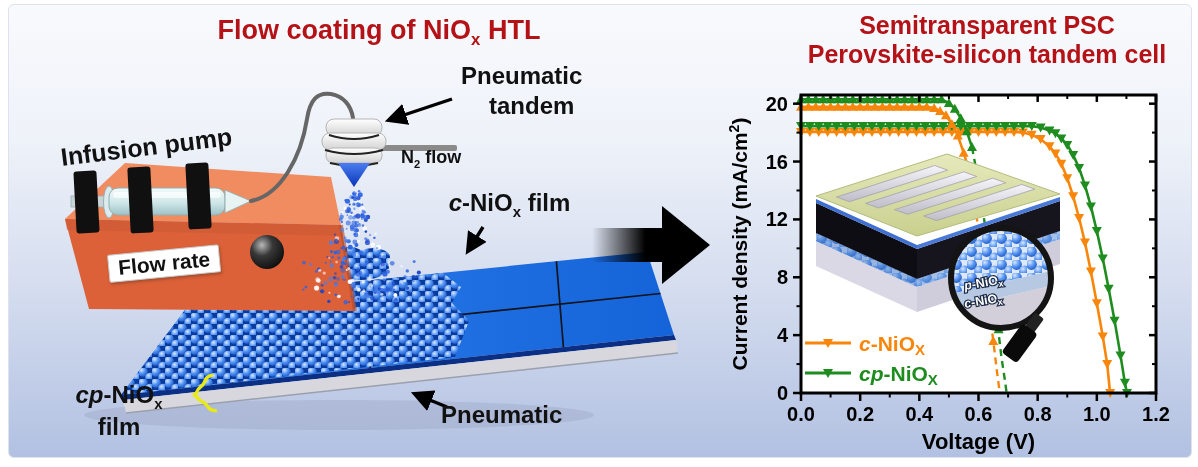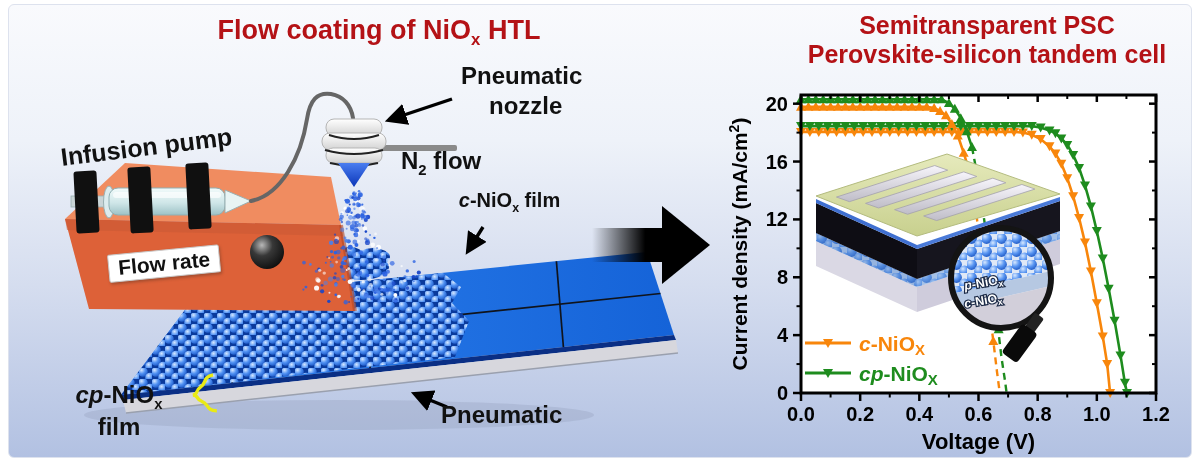--- a/index.html
+++ b/index.html
@@ -383,26 +383,26 @@
   </div>
 
   <div class="abs lbl" style="left:52px;top:138px;font-size:25px;transform:rotate(-7deg);transform-origin:0 50%;">Infusion pump</div>
 
   <div class="abs lbl" style="left:98px;top:250px;font-size:21px;background:#fff;border:1px solid #c9c9c9;
               border-radius:2px;padding:1px 9px;transform:rotate(-5.5deg);transform-origin:0 0;
               box-shadow:1px 2px 3px rgba(60,40,30,.35);">Flow rate</div>
 
   <div class="abs lbl" style="left:452px;top:56px;width:168px;font-size:24px;text-align:left;line-height:1.25;">
     <div>Pneumatic</div>
-    <div style="padding-left:28px;">nozzle</div>
+    <div style="padding-left:28px;">tandem</div>
   </div>
 
-  <div class="abs lbl" style="left:392px;top:142px;font-size:24px;"><span>N</span><sub>2</sub><span> flow</span></div>
-
-  <div class="abs lbl" style="left:418px;top:184px;width:165px;font-size:20px;text-align:center;"><i>c</i><span>-NiO</span><sub>x</sub><span> film</span></div>
+  <div class="abs lbl" style="left:392px;top:142px;font-size:18px;"><span>N</span><sub>2</sub><span> flow</span></div>
+
+  <div class="abs lbl" style="left:418px;top:184px;width:165px;font-size:24px;text-align:center;"><i>c</i><span>-NiO</span><sub>x</sub><span> film</span></div>
 
   <div class="abs lbl" style="left:40px;top:376px;width:140px;font-size:24px;text-align:center;line-height:1.15;">
     <div><i>cp</i><span>-NiO</span><sub>x</sub></div>
     <div>film</div>
   </div>
 
   <div class="abs lbl" style="left:432px;top:396px;font-size:24px;">Pneumatic</div>
 
   <svg id="chart" class="abs" style="left:718px;top:60px;" width="480" height="392" viewBox="0 0 480 392">
       <defs>

